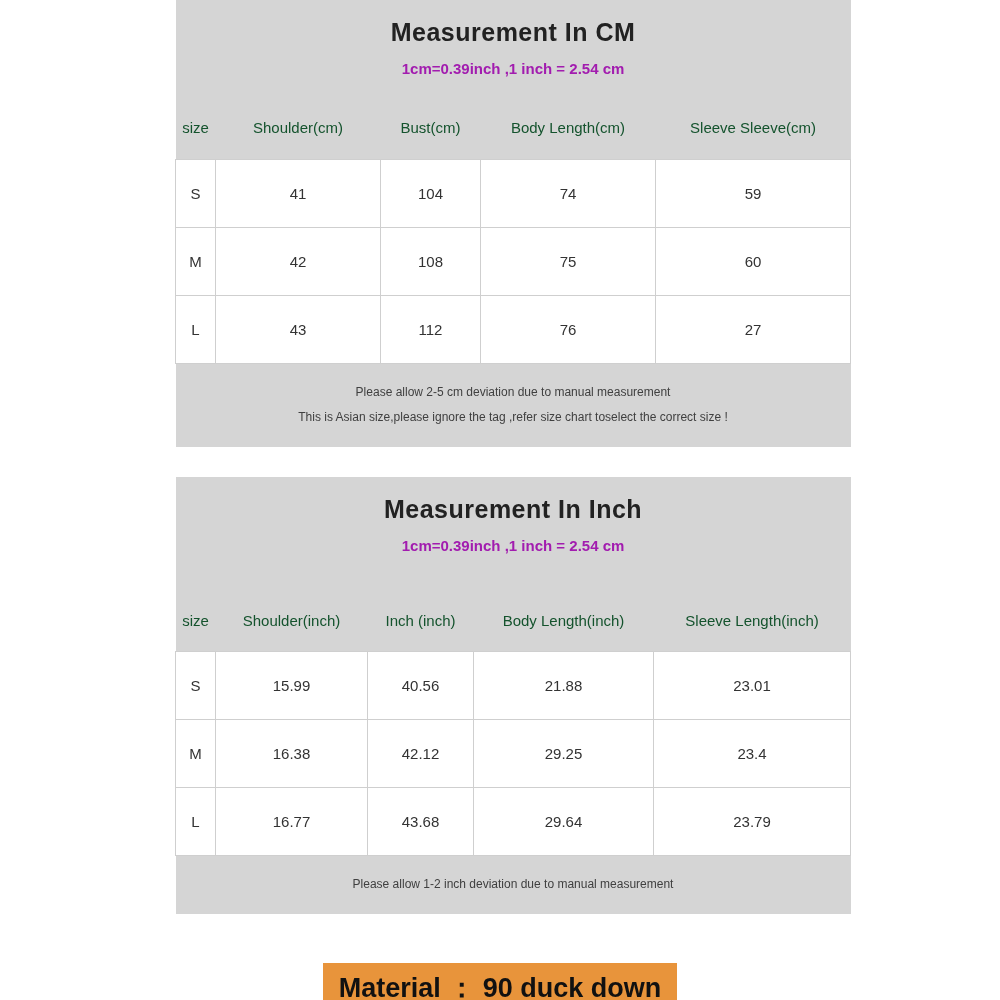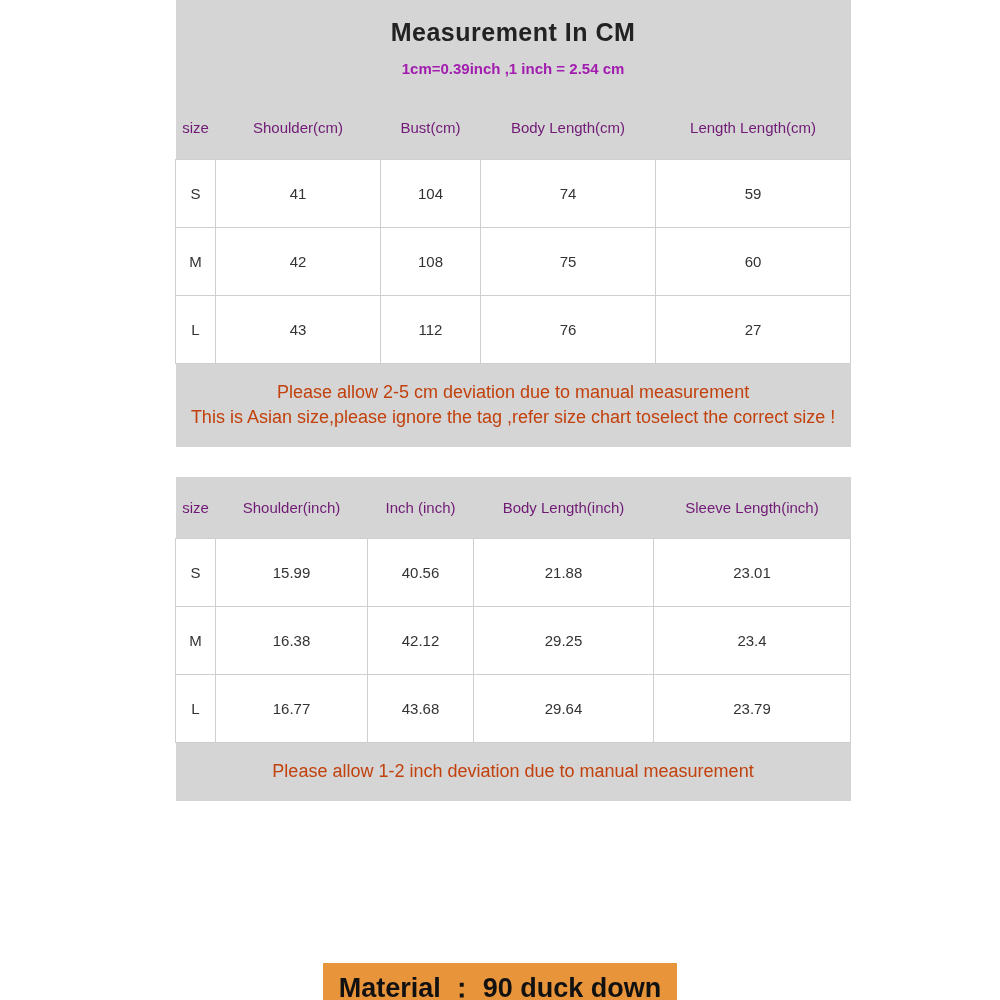--- a/index.html
+++ b/index.html
@@ -31,43 +31,43 @@
     margin-bottom: 13px;
   }
   .chart-subtitle {
     font-size: 15px;
     color: #a21caf;
   }
   .size-chart th.col {
     background: #d5d5d5;
     font-size: 15px;
     font-weight: normal;
-    color: #701a75;
+    color: #14532d;
     height: 62px;
     text-align: center;
     vertical-align: middle;
   }
   .size-chart tbody td {
     background: #ffffff;
     border: 1px solid #cfcfcf;
     text-align: center;
     vertical-align: middle;
     height: 68px;
     font-size: 15px;
     color: #333333;
   }
   .notes-cell {
     background: #d5d5d5;
     text-align: center;
     padding: 16px 10px 17px 10px;
   }
   .note-line {
-    font-size: 18px;
+    font-size: 12px;
     line-height: 25px;
-    color: #c2410c;
+    color: #404040;
   }
   .table-gap { height: 30px; }
   .material-wrap {
     position: absolute;
     top: 963px;
     left: 0;
     width: 1000px;
     text-align: center;
   }
   .material-highlight {
@@ -94,21 +94,21 @@
       <th class="title-cell" colspan="5">
         <div class="chart-title">Measurement In CM</div>
         <div class="chart-subtitle">1cm=0.39inch ,1 inch = 2.54 cm</div>
       </th>
     </tr>
     <tr>
       <th class="col">size</th>
       <th class="col">Shoulder(cm)</th>
       <th class="col">Bust(cm)</th>
       <th class="col">Body Length(cm)</th>
-      <th class="col">Length Length(cm)</th>
+      <th class="col">Sleeve Sleeve(cm)</th>
     </tr>
   </thead>
   <tbody>
     <tr>
       <td>S</td>
       <td>41</td>
       <td>104</td>
       <td>74</td>
       <td>59</td>
     </tr>
@@ -142,20 +142,26 @@
 <table class="size-chart">
   <colgroup>
     <col style="width:40px">
       <col style="width:152px">
       <col style="width:106px">
       <col style="width:180px">
       <col style="width:197px">
   </colgroup>
   <thead>
     <tr>
+      <th class="title-cell tall" colspan="5">
+        <div class="chart-title">Measurement In Inch</div>
+        <div class="chart-subtitle">1cm=0.39inch ,1 inch = 2.54 cm</div>
+      </th>
+    </tr>
+    <tr>
       <th class="col">size</th>
       <th class="col">Shoulder(inch)</th>
       <th class="col">Inch (inch)</th>
       <th class="col">Body Length(inch)</th>
       <th class="col">Sleeve Length(inch)</th>
     </tr>
   </thead>
   <tbody>
     <tr>
       <td>S</td>

